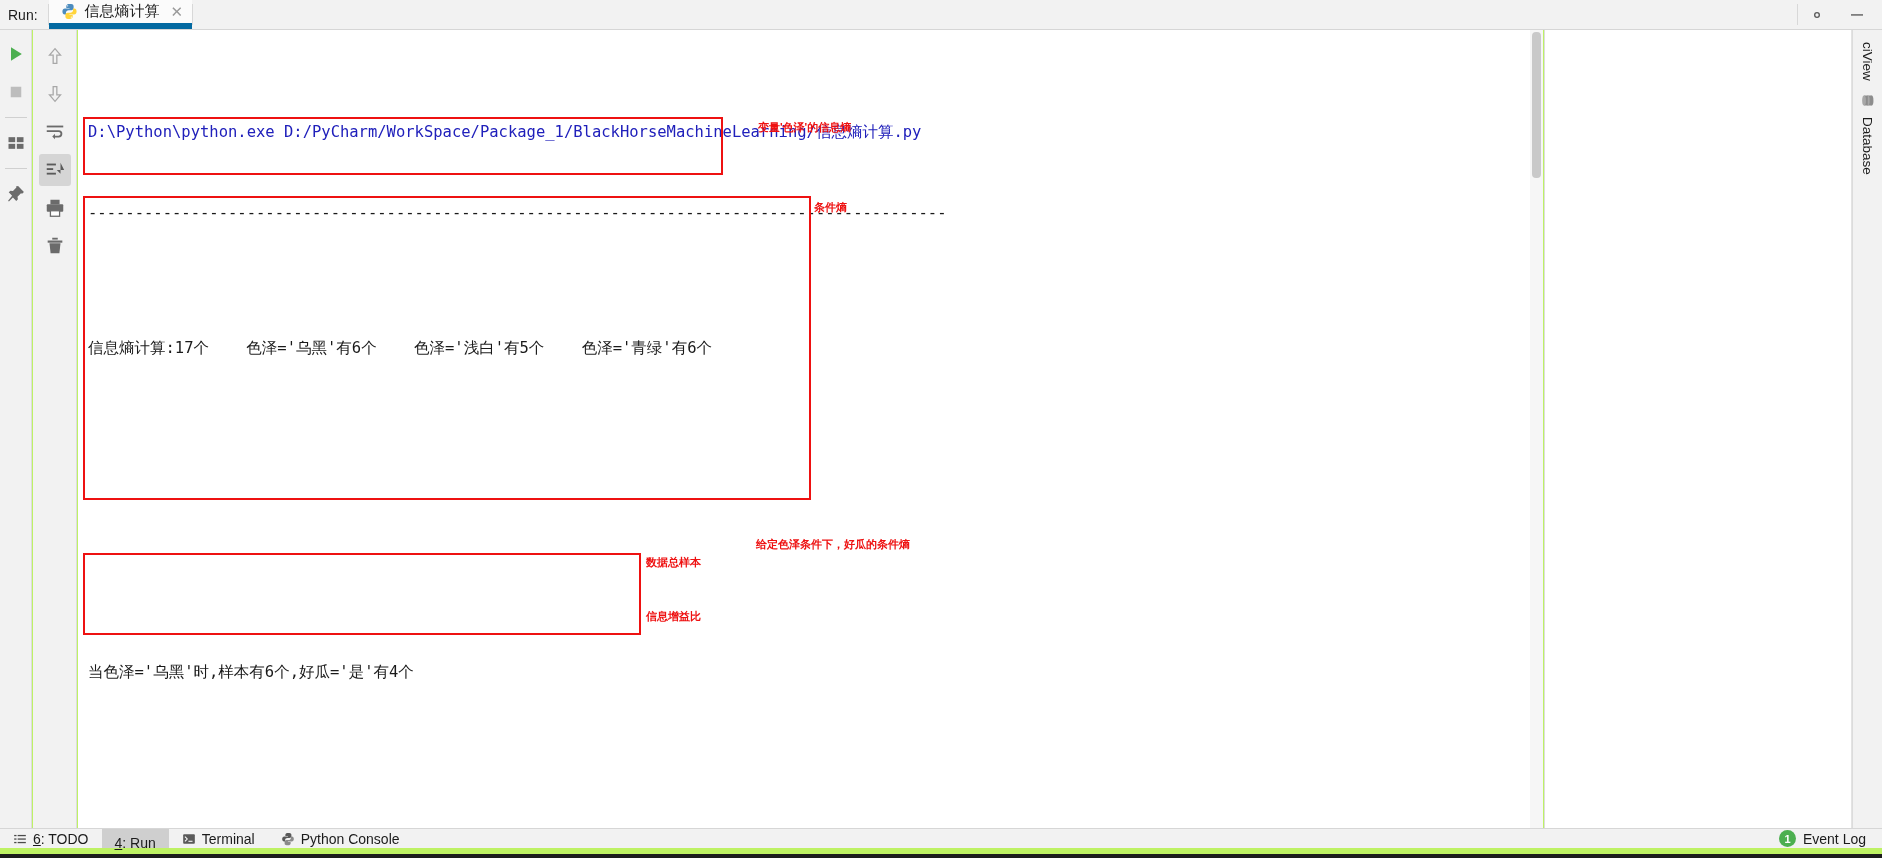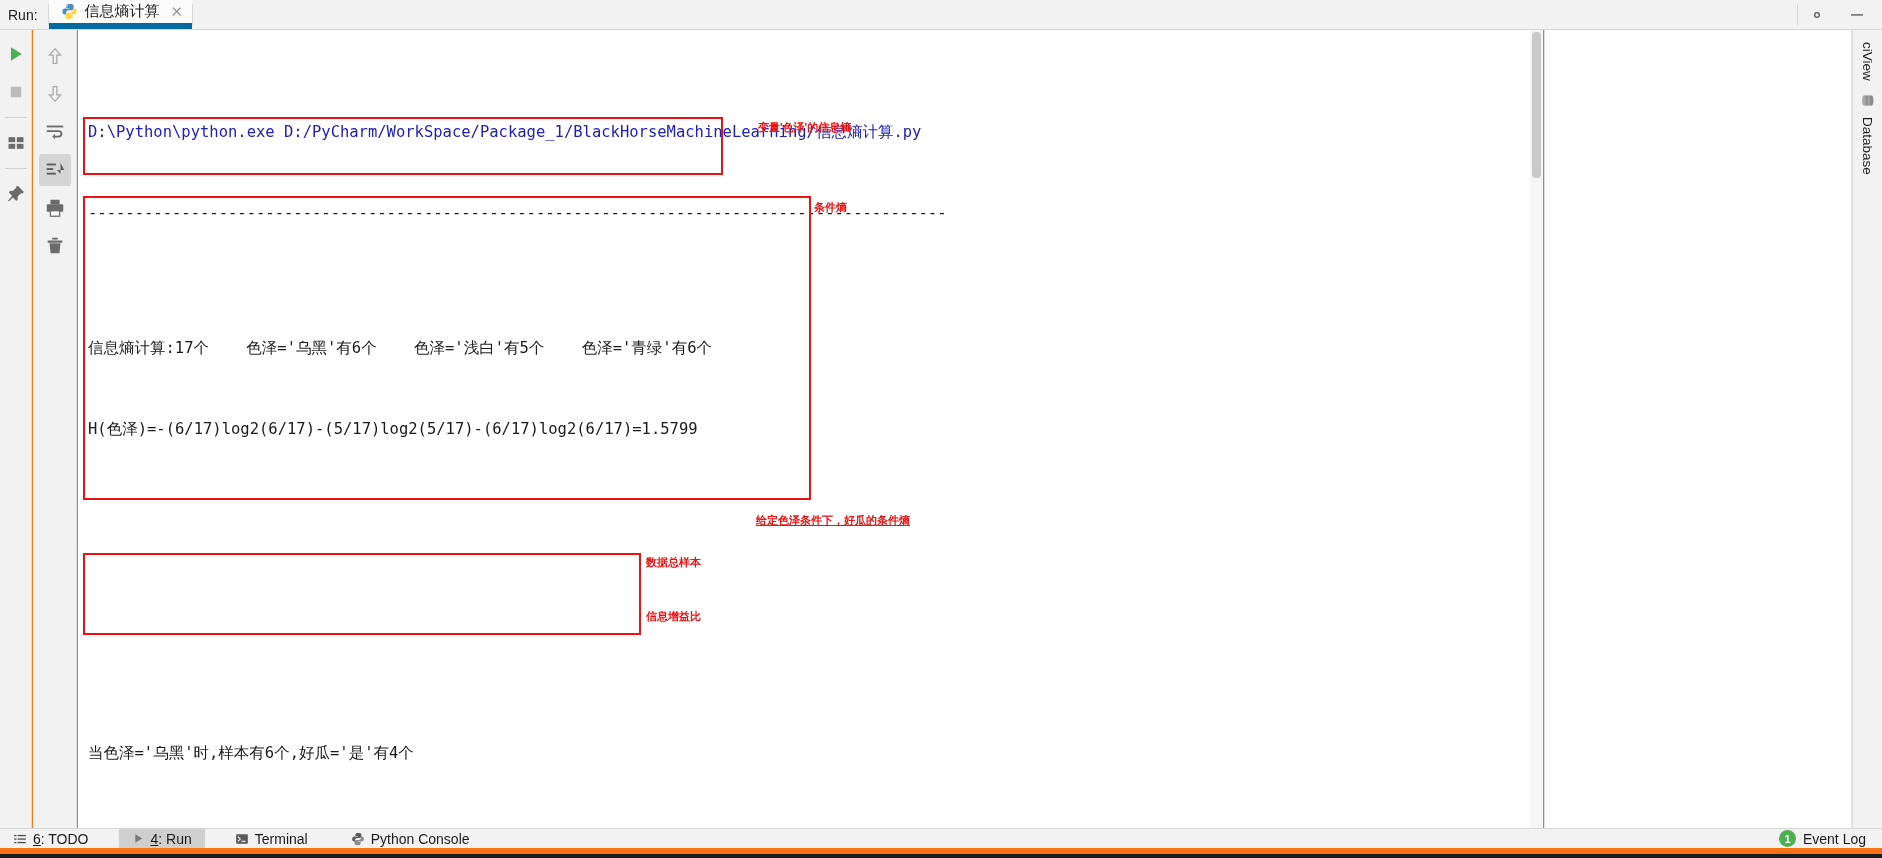--- a/index.html
+++ b/index.html
@@ -6,21 +6,21 @@
   html, body {
     margin: 0; padding: 0;
     width: 1882px; height: 858px;
     overflow: hidden;
     background: #ffffff;
     font-family: "Liberation Sans", "DejaVu Sans", sans-serif;
   }
   #app {
     position: relative;
     width: 1882px; height: 858px;
-    background: #f97316;
+    background: #bef264;
   }
 
   
   .topbar {
     position: absolute; left: 0; top: 0;
     width: 1882px; height: 30px;
     background: #f2f2f2;
     border-bottom: 1px solid #d6d6d6;
     display: flex; align-items: stretch;
   }
@@ -160,28 +160,28 @@
     border-right: 1px solid #e3e3e3;
   }
 
   
   .statusbar {
     position: absolute; left: 0; top: 828px;
     width: 1882px; height: 20px;
     background: #f2f2f2;
     border-top: 1px solid #d6d6d6;
     display: flex; align-items: stretch;
-    font-size: 14px; color: #1b1b1b; gap: 17px;
+    font-size: 14px; color: #1b1b1b;
   }
   .sb-item {
     display: flex; align-items: center; gap: 6px;
     padding: 0 13px;
     cursor: pointer; white-space: nowrap;
   }
-  .sb-item.active { background: #cfcfcf; }
+  .sb-item.active { background: #cfcfcf; flex-direction: column; }
   .sb-item u { text-decoration: underline; }
   .sb-spacer { flex: 1; }
   .sb-right {
     display: flex; align-items: center; gap: 7px;
     padding: 0 16px 0 10px; cursor: pointer;
   }
   .badge {
     width: 17px; height: 17px; border-radius: 50%;
     background: #4caf50; color: #fff;
     font-size: 11px; font-weight: bold;
@@ -295,21 +295,20 @@
   </div>
 
   <div class="console-wrap">
     <div class="console">
 
       <div class="ln cmdline">D:\Python\python.exe D:/PyCharm/WorkSpace/Package_1/BlackHorseMachineLearning/信息熵计算.py</div>
       <div class="ln dash">--------------------------------------------------------------------------------------------</div>
 
       
       <div class="ln">信息熵计算:17个    色泽='乌黑'有6个    色泽='浅白'有5个    色泽='青绿'有6个</div>
-      <div class="ln">H(色泽)=-(6/17)log2(6/17)-(5/17)log2(5/17)-(6/17)log2(6/17)=1.5799</div>
 
       <div class="ln"> </div>
       <div class="ln"> </div>
 
       
       <div class="ln">当色泽='乌黑'时,样本有6个,好瓜='是'有4个</div>
       
       
       
       
@@ -334,21 +333,21 @@
       
       
     </div>
 
     <div class="rbox" style="left:5px; top:87px; width:640px; height:58px;"></div>
     <div class="rnote" style="left:680px; top:90px;">变量'色泽'的信息熵</div>
 
     <div class="rbox" style="left:5px; top:166px; width:728px; height:304px;"></div>
     <div class="rnote" style="left:736px; top:170px;">条件熵</div>
 
-    <div class="rnote" style="left:678px; top:483px;text-decoration:underline;">给定色泽条件下，好瓜的条件熵</div>
+    <div class="rnote" style="left:678px; top:507px;">给定色泽条件下，好瓜的条件熵</div>
 
     <div class="rbox" style="left:5px; top:523px; width:558px; height:82px;"></div>
     <div class="rnote" style="left:568px; top:525px;">数据总样本</div>
     <div class="rnote" style="left:568px; top:579px;">信息增益比</div>
   </div>
 
   <div class="vscroll">
     <div class="vthumb"></div>
   </div>
 

